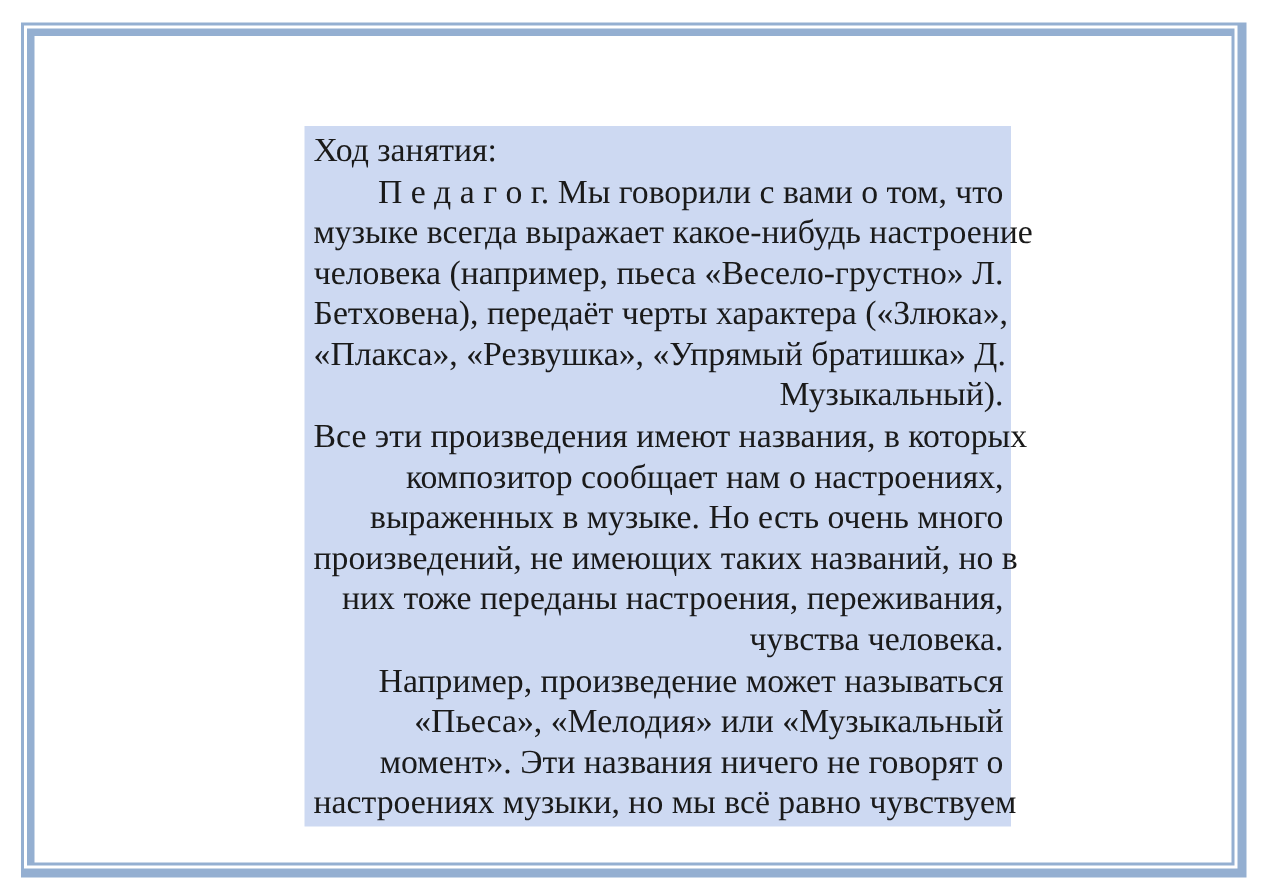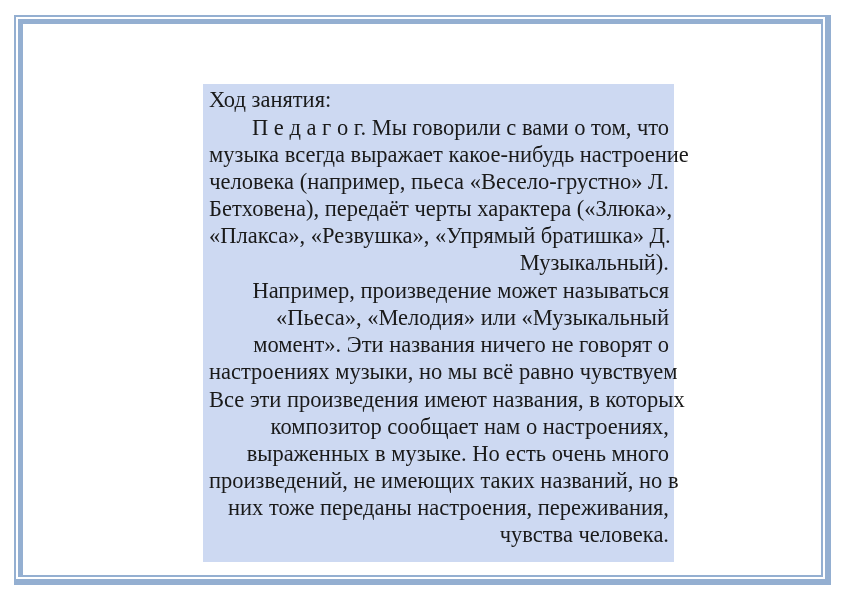--- a/index.html
+++ b/index.html
@@ -40,21 +40,21 @@
   }
   .text-block {
     position: absolute;
     left: 203px;
     top: 84px;
     width: 471px;
     background: var(--highlight-bg);
     color: var(--text-color);
     font-size: 22.5px;
     line-height: 27px;
-    padding: 2px 5px 14px 6px;
+    padding: 2px 5px 3px 6px;
   }
   .text-block p {
     margin: 0;
   }
   .text-block p + p {
     margin-top: 1px;
     text-align: right;
   }
   .line {
     white-space: pre; 
@@ -67,32 +67,32 @@
 
   <div class="frame-outer">
     <div class="frame-inner"></div>
   </div>
 
   <div class="text-block">
 
     <p><span class="line">Ход занятия:</span></p>
 
     <p><span class="line">П е д а г о г. Мы говорили с вами о том, что</span><br>
-      <span class="line">музыка всегда выражает какое-нибудь настроение</span><br>
+      <span class="line">музыке всегда выражает какое-нибудь настроение</span><br>
       <span class="line">человека (например, пьеса «Весело-грустно» Л.</span><br>
       <span class="line">Бетховена), передаёт черты характера («Злюка»,</span><br>
       <span class="line">«Плакса», «Резвушка», «Упрямый братишка» Д.</span><br>
       <span class="line">Музыкальный).</span></p>
-
-    <p><span class="line">Например, произведение может называться</span><br>
-      <span class="line">«Пьеса», «Мелодия» или «Музыкальный</span><br>
-      <span class="line">момент». Эти названия ничего не говорят о</span><br>
-      <span class="line">настроениях музыки, но мы всё равно чувствуем</span></p>
 
     <p><span class="line">Все эти произведения имеют названия, в которых</span><br>
       <span class="line">композитор сообщает нам о настроениях,</span><br>
       <span class="line">выраженных в музыке. Но есть очень много</span><br>
       <span class="line">произведений, не имеющих таких названий, но в</span><br>
       <span class="line">них тоже переданы настроения, переживания,</span><br>
       <span class="line">чувства человека.</span></p>
 
+    <p><span class="line">Например, произведение может называться</span><br>
+      <span class="line">«Пьеса», «Мелодия» или «Музыкальный</span><br>
+      <span class="line">момент». Эти названия ничего не говорят о</span><br>
+      <span class="line">настроениях музыки, но мы всё равно чувствуем</span></p>
+
   </div>
 </div>
 
 </body></html>

